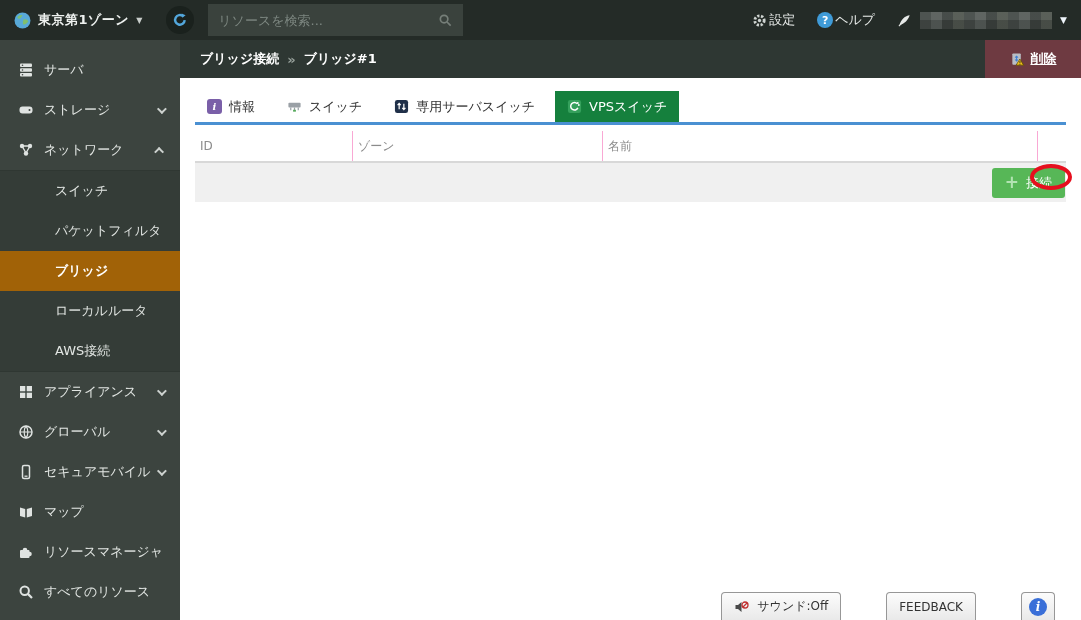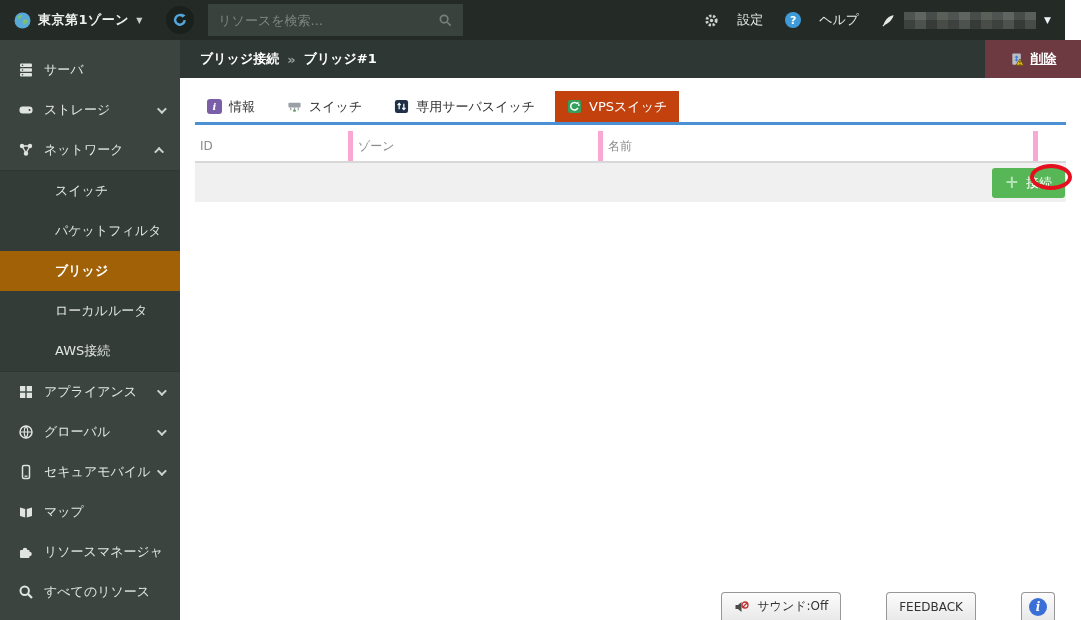--- a/index.html
+++ b/index.html
@@ -1,33 +1,33 @@
 <!DOCTYPE html>
 <html><head>
 <meta charset="utf-8">
 <style>
   * { margin:0; padding:0; box-sizing:border-box; }
   body { font-family:"DejaVu Sans","Liberation Sans",sans-serif; }
   .page { position:relative; width:1081px; height:620px; background:#fff; overflow:hidden; }
 
   
-  .topbar { position:absolute; top:0; left:0; right:16px; height:40px; background:#242b27;
+  .topbar { position:absolute; top:0; left:0; right:0; height:40px; background:#242b27;
             display:flex; align-items:center; color:#eef1ef; }
   .zone-select { display:flex; align-items:center; gap:7px; padding:0 6px 0 14px; cursor:pointer; height:40px; }
   .zone-label { font-size:13px; font-weight:bold; letter-spacing:.5px; }
   .caret { font-size:8px; color:#c9cecb; }
   .refresh-btn { margin-left:18px; width:28px; height:28px; border-radius:50%; background:#1a211d;
                  display:flex; align-items:center; justify-content:center; cursor:pointer; border:none; }
   .searchbox { margin-left:14px; width:255px; height:32px; background:#3a423d; display:flex;
                align-items:center; padding:0 10px; }
   .searchbox input { flex:1; background:transparent; border:none; outline:none; color:#22c55e;
                      font-size:13px; font-family:inherit; }
   .searchbox input::placeholder { color:#7d8781; }
   .topbar-right { margin-left:auto; display:flex; align-items:center; gap:22px; padding-right:14px; }
-  .tb-item { display:flex; align-items:center; gap:18px; font-size:13px; cursor:pointer; color:#e8ebe9; }
+  .tb-item { display:flex; align-items:center; gap:2px; font-size:13px; cursor:pointer; color:#e8ebe9; }
   .help-badge { width:16px; height:16px; border-radius:50%; background:#3f9bd8; color:#fff;
                 font-size:11px; font-weight:bold; display:flex; align-items:center; justify-content:center; }
   .user-menu { display:flex; align-items:center; gap:8px; cursor:pointer; }
   .redacted-dark { width:132px; height:17px;
       background-image:repeating-linear-gradient(0deg,rgba(0,0,0,.12) 0 9px,rgba(255,255,255,.05) 9px 17px),
       repeating-linear-gradient(90deg,#454b48 0 11px,#575d5a 11px 22px,#3d4340 22px 33px,#515750 33px 44px); }
   .user-caret { color:#eef4fa; font-size:9px; }
 
   
   .sidebar { position:absolute; top:40px; left:0; width:180px; bottom:0; background:#3c443f;
@@ -51,28 +51,28 @@
   .delete-btn { margin-left:auto; height:38px; width:96px; background:#6e3a41; border:none; color:#fff;
                 font-size:13px; font-weight:bold; display:flex; align-items:center; justify-content:center;
                 gap:6px; cursor:pointer; font-family:inherit;text-decoration:underline; }
 
   
   .main { position:absolute; left:180px; top:78px; right:0; bottom:0; background:#fff; }
   .tabs { margin:13px 15px 0 15px; display:flex; align-items:flex-end; gap:8px;
           border-bottom:3px solid #4a90d2; }
   .tab { display:flex; align-items:center; gap:7px; padding:0 12px; height:31px; font-size:13px;
          color:#333; cursor:pointer; }
-  .tab.active { background:#c2410c; color:#fff; }
+  .tab.active { background:#15803d; color:#fff; }
   .tab-ico { width:15px; height:15px; border-radius:3px; display:flex; align-items:center;
              justify-content:center; font-size:10px; font-weight:bold; color:#fff; flex:0 0 15px; }
   .ico-info { background:#7a5fa8; font-style:italic; font-family:"DejaVu Serif","Liberation Serif",serif; }
 
   .table-area { margin:0 15px; }
   .thead { display:flex; align-items:stretch; height:36px; padding-top:6px; color:#8b8b8b; font-size:12px; }
-  .thead .cell { display:flex; align-items:center; padding-left:5px; border-right:5px solid #f9a8d4; }
+  .thead .cell { display:flex; align-items:center; padding-left:5px; border-right:1px solid #f9a8d4; }
   .thead .cell:last-child { border-right:none; }
   .trow { display:flex; align-items:center; height:42px; font-size:13px; color:#333; }
   .trow .cell { padding-left:5px; }
   .col-id { width:158px; } .col-zone { width:250px; } .col-name { flex:1; } .col-act { width:28px; }
   .redacted-light { display:inline-block; width:88px; height:13px; vertical-align:-2px; margin-left:2px;
       background-image:repeating-linear-gradient(90deg,#a9a9a9 0 9px,#c0c0c0 9px 18px,#9d9d9d 18px 27px,#b8b8b8 27px 36px); }
   .x-btn { border:none; background:none; color:#a8262b; font-size:15px; font-weight:bold;
            cursor:pointer; line-height:1; padding:2px; }
   .annotation-ellipse { position:absolute; left:1030px; top:164px; width:42px; height:26px;
       border:4px solid #e60f1e; border-radius:50%; pointer-events:none; }

